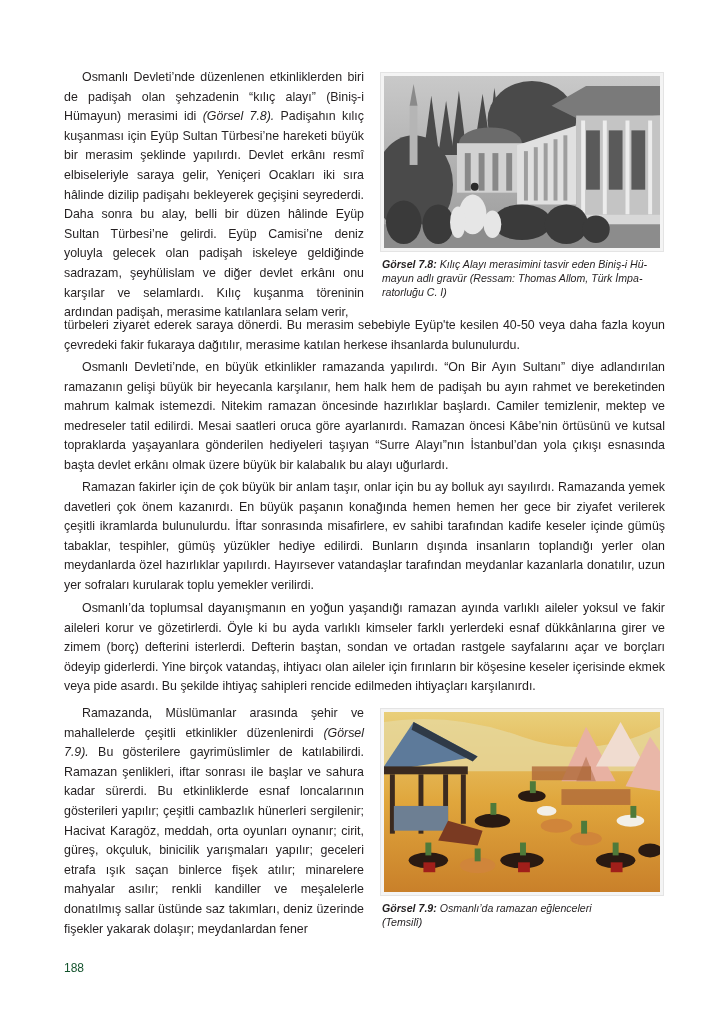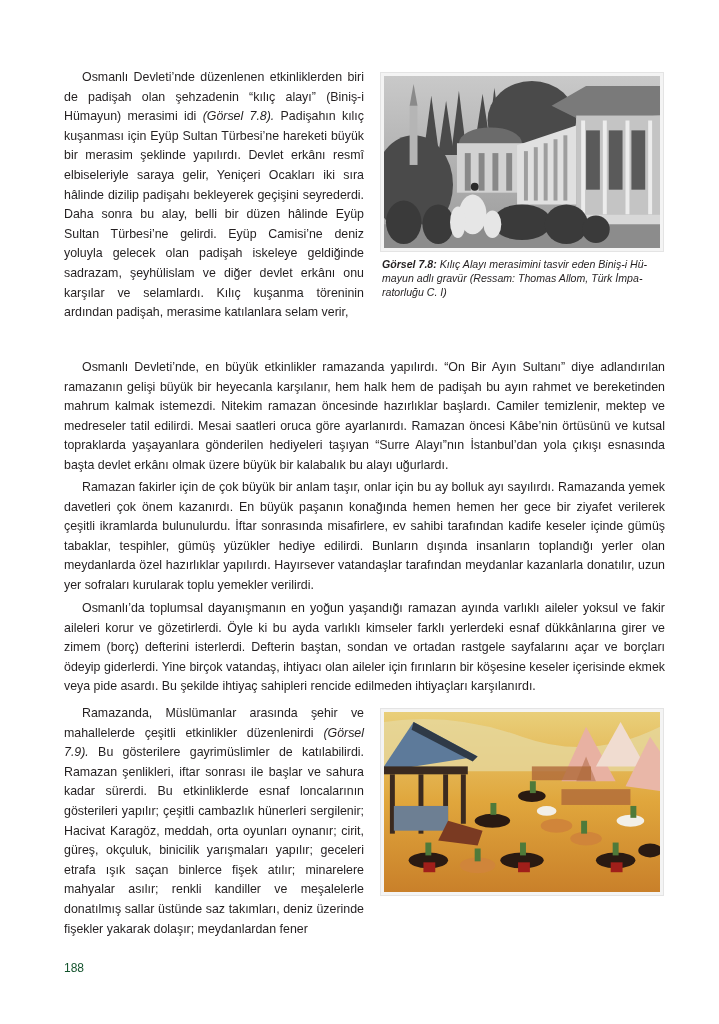--- a/index.html
+++ b/index.html
@@ -19,20 +19,21 @@
              line-height: 14.2px; font-style: italic; color: #231f20; }
   .caption b { font-style: italic; font-weight: bold; }
   .pagenum { position: absolute; left: 64px; top: 961px; font-size: 12px; color: #14532d; }
 </style>
 </head>
 <body>
 
 <div class="page">
 
   <p class="p col" style="top:68px;"><span class="ind"></span><span>Osmanlı Devleti’nde düzenlenen etkinliklerden biri de padişah olan şehzadenin “kılıç alayı” (Biniş-i Hümayun) merasimi idi </span><em>(Görsel 7.8).</em><span> Padişahın kılıç kuşanması için Eyüp Sultan Türbesi’ne hareketi büyük bir merasim şeklinde yapılırdı. Devlet erkânı resmî elbiseleriyle saraya gelir, Yeniçeri Ocakları iki sıra hâlinde dizilip padişahı bekleyerek geçişini sey­rederdi. Daha sonra bu alay, belli bir düzen hâlinde Eyüp Sultan Türbesi’ne gelirdi. Eyüp Camisi’ne deniz yoluyla gelecek olan padişah iskeleye geldi­ğinde sadrazam, şeyhülislam ve diğer devlet erkânı onu karşılar ve selamlardı. Kılıç kuşanma töreninin ardından padişah, merasime katılanlara selam verir,</span></p>
+  <p class="p full" style="top:316px;">türbeleri ziyaret ederek saraya dönerdi. Bu merasim sebebiyle Eyüp'te kesilen 40-50 veya daha fazla koyun çevredeki fakir fukaraya dağıtılır, merasime katılan herkese ihsanlarda bulunulurdu.</p>
 
   <div class="figure" style="top:72px; height:180px;">
     <svg viewBox="0 0 280 174" preserveAspectRatio="none">
       <defs>
         <linearGradient id="sky1" x1="0" y1="0" x2="0" y2="1">
           <stop offset="0" stop-color="#c9c9c9"></stop>
           <stop offset="1" stop-color="#9a9a9a"></stop>
         </linearGradient>
       </defs>
       <rect x="0" y="0" width="280" height="174" fill="url(#sky1)"></rect>
@@ -174,15 +175,16 @@
         <rect x="232" y="132" width="6" height="13"></rect>
           <rect x="250" y="95" width="6" height="12"></rect>
       </g>
       <g fill="#a01f1a">
         <rect x="40" y="152" width="12" height="10"></rect>
           <rect x="136" y="152" width="12" height="10"></rect>
         <rect x="230" y="152" width="12" height="10"></rect>
       </g>
     </svg>
   </div>
+  <div class="caption" style="top:901px; width:250px;"><b>Görsel 7.9:</b><span> Osmanlı’da ramazan eğlenceleri (Temsilî)</span></div>
 
   <div class="pagenum">188</div>
 </div>
 
 </body></html>

